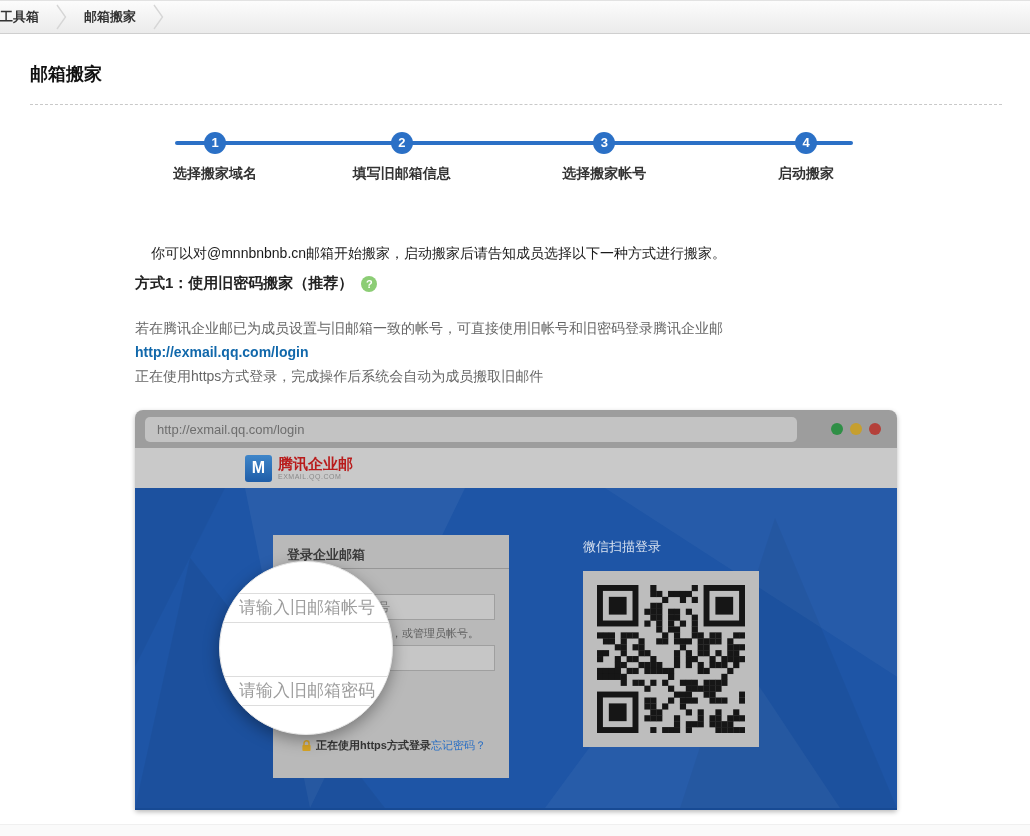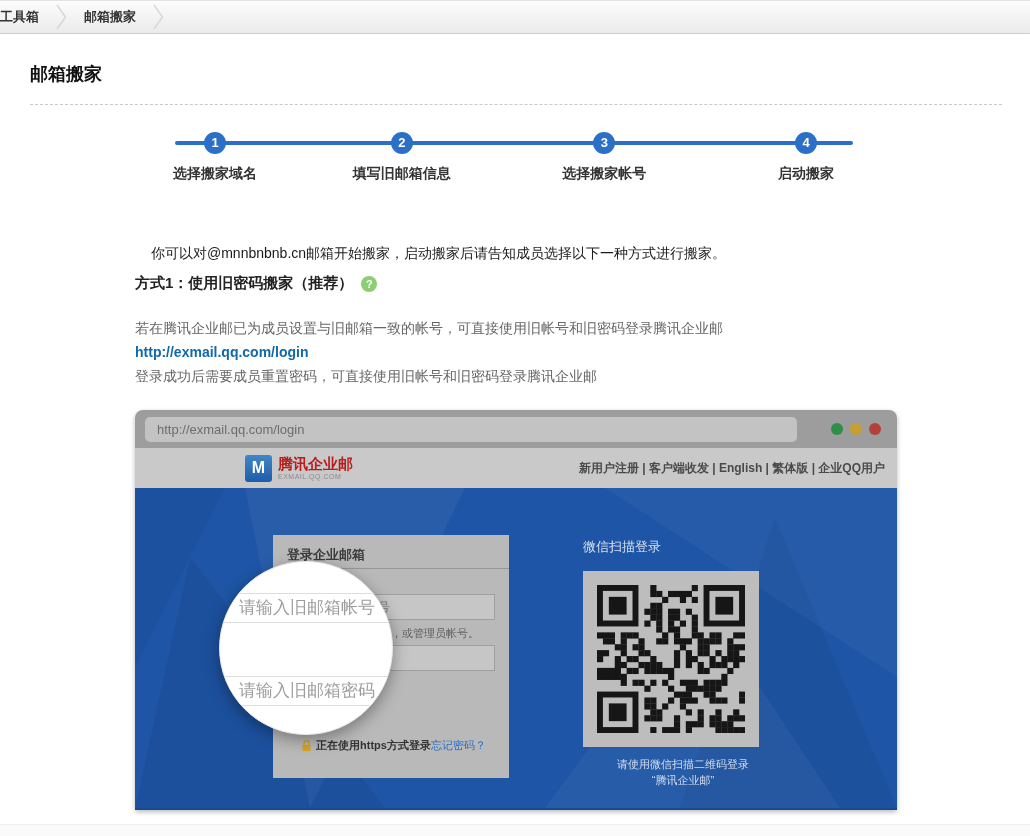--- a/index.html
+++ b/index.html
@@ -132,42 +132,41 @@
 <p class="intro">你可以对@mnnbnbnb.cn邮箱开始搬家，启动搬家后请告知成员选择以下一种方式进行搬家。</p>
 
 <div class="method-heading-row">
   <span class="method-heading">方式1：使用旧密码搬家（推荐）</span>
   <span class="help-icon">?</span>
 </div>
 
 <div class="method-body">
   <div>若在腾讯企业邮已为成员设置与旧邮箱一致的帐号，可直接使用旧帐号和旧密码登录腾讯企业邮</div>
   <a class="login-link">http://exmail.qq.com/login</a>
-  <div>登录成功后需要成员重置密码，可直接使用旧帐号和旧密码登录腾讯企业邮</div>
+  <div>正在使用https方式登录，完成操作后系统会自动为成员搬取旧邮件</div>
 </div>
 
 <div class="mockup">
   <div class="browser-bar">
     <div class="url-bar">http://exmail.qq.com/login</div>
     <div class="dots">
       <span class="dot dg"></span>
       <span class="dot dy"></span>
       <span class="dot dr"></span>
     </div>
   </div>
 
   <div class="site-header">
     <div class="logo">
       <div class="logo-sq">M</div>
       <div>
         <div class="logo-title">腾讯企业邮</div>
         <div class="logo-sub">EXMAIL.QQ.COM</div>
       </div>
     </div>
-    <div class="header-links">新用户注册 | 客户端收发 | English | 繁体版 | 企业QQ用户</div>
   </div>
 
   <div class="site-body">
     <svg class="facets" viewBox="0 0 762 322" preserveAspectRatio="none">
       <polygon points="110,0 330,0 175,322" fill="rgba(255,255,255,0.05)"></polygon>
       <polygon points="470,0 762,0 762,190" fill="rgba(255,255,255,0.04)"></polygon>
       <polygon points="0,322 250,322 55,70" fill="rgba(0,0,0,0.05)"></polygon>
       <polygon points="410,322 705,322 565,110" fill="rgba(255,255,255,0.045)"></polygon>
       <polygon points="640,30 762,322 545,322" fill="rgba(0,0,0,0.045)"></polygon>
       <polygon points="0,0 90,0 0,180" fill="rgba(0,0,0,0.04)"></polygon>
@@ -408,21 +407,17 @@
             <rect x="5.92" y="5.92" width="29.6" height="29.6" fill="#bdbdbd"></rect>
             <rect x="11.84" y="11.84" width="17.759999999999998" height="17.759999999999998" fill="#161616"></rect>
             <rect x="106.56" y="0" width="41.44" height="41.44" fill="#161616"></rect>
             <rect x="112.48" y="5.92" width="29.6" height="29.6" fill="#bdbdbd"></rect>
             <rect x="118.4" y="11.84" width="17.759999999999998" height="17.759999999999998" fill="#161616"></rect>
             <rect x="0" y="106.56" width="41.44" height="41.44" fill="#161616"></rect>
             <rect x="5.92" y="112.48" width="29.6" height="29.6" fill="#bdbdbd"></rect>
             <rect x="11.84" y="118.4" width="17.759999999999998" height="17.759999999999998" fill="#161616"></rect>
           </svg>
       </div>
-      <div class="wechat-caption">
-        <div>请使用微信扫描二维码登录</div>
-        <div>“腾讯企业邮”</div>
-      </div>
     </div>
   </div>
 </div>
 
 <div class="footer-strip"></div>
 
 </body></html>

